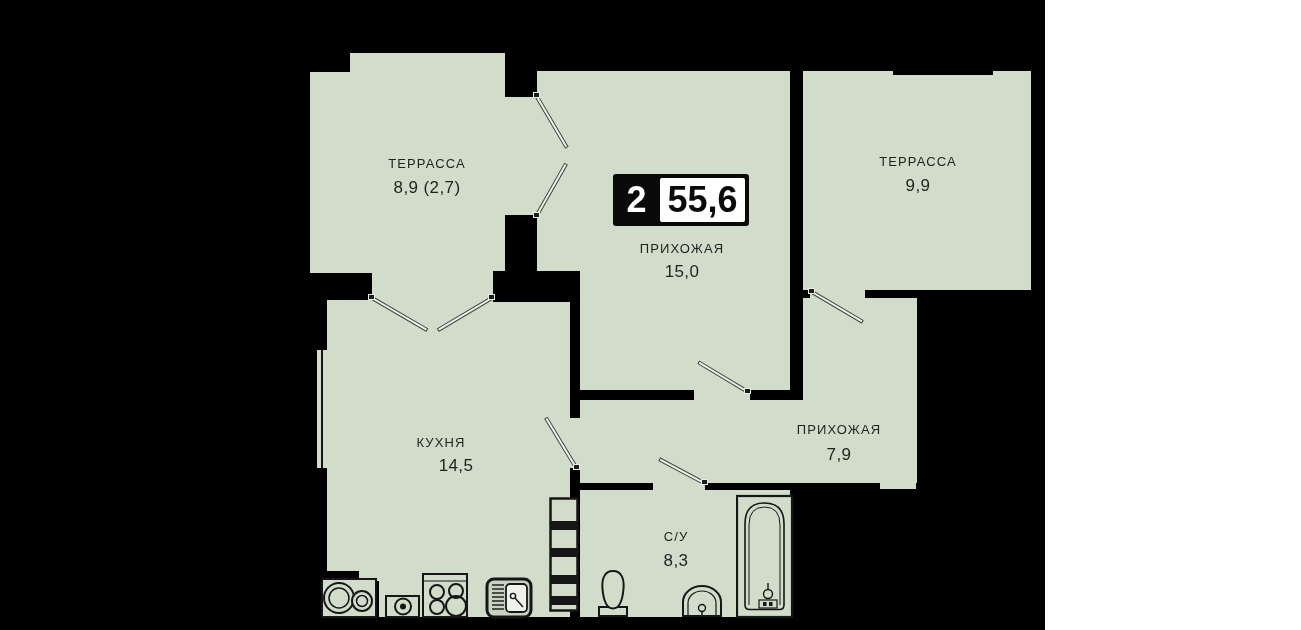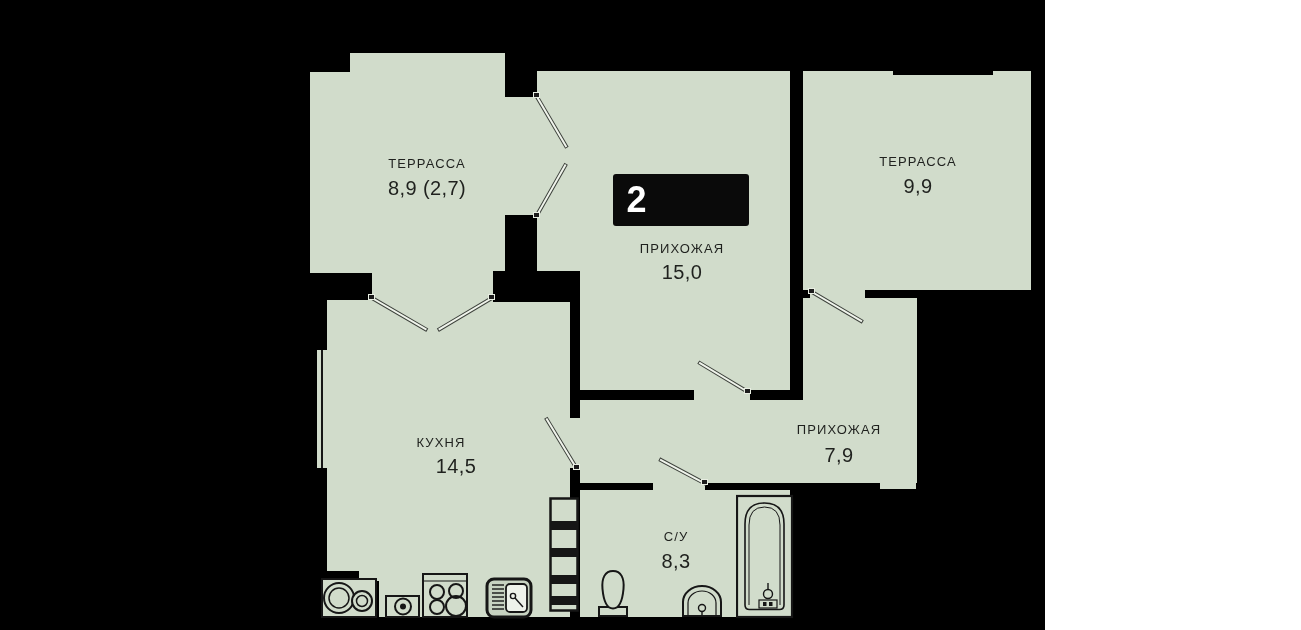--- a/index.html
+++ b/index.html
@@ -8,21 +8,21 @@
   .room{position:absolute;background:#d1dccb;}
   .wall{position:absolute;background:#000;}
   .opening{position:absolute;background:#d1dccb;}
   .window{position:absolute;background:#d1dccb;}
   .winline{position:absolute;background:#161616;}
   .leaf{position:absolute;height:4px;background:#f0f4ec;border:1px solid #3e443c;
         transform-origin:0 50%;box-sizing:border-box;}
   .hinge{position:absolute;width:7px;height:6px;background:#1c1c1c;border:1px solid #e8eee2;box-sizing:border-box;}
   .lbl{position:absolute;transform:translate(-50%,-50%);font-size:13px;letter-spacing:1.1px;
        color:#1f211e;white-space:nowrap;}
-  .num{font-size:20px;letter-spacing:0.4px;}
+  .num{font-size:17px;letter-spacing:0.4px;}
   .fixture{position:absolute;}
   #badge{position:absolute;left:613px;top:174px;width:136px;height:52px;background:#0a0a0a;
          border-radius:3px;display:flex;align-items:center;}
   #badge .count{width:47px;text-align:center;color:#fff;font-size:36px;font-weight:bold;}
   #badge .area-box{flex:1;height:44px;margin-right:4px;background:#fff;border-radius:2px;
          display:flex;align-items:center;justify-content:center;font-size:36px;font-weight:bold;color:#0a0a0a;}
   .white-margin{position:absolute;background:#fff;}
 </style>
 </head>
 <body>
@@ -70,20 +70,21 @@
   <div class="hinge" style="left:533px;top:212px"></div>
   <div class="hinge" style="left:368px;top:294px"></div>
   <div class="hinge" style="left:488px;top:294px"></div>
   <div class="hinge" style="left:744px;top:388px"></div>
   <div class="hinge" style="left:573px;top:464px"></div>
   <div class="hinge" style="left:808px;top:288px"></div>
   <div class="hinge" style="left:701px;top:479px"></div>
 
   <div id="badge">
     <div class="count">2</div>
+    <div class="area-box">55,6</div>
   </div>
 
   <div class="lbl" style="left:427px;top:163px">ТЕРРАССА</div>
   <div class="lbl num" style="left:427px;top:188px">8,9 (2,7)</div>
   <div class="lbl" style="left:682px;top:248px">ПРИХОЖАЯ</div>
   <div class="lbl num" style="left:682px;top:272px">15,0</div>
   <div class="lbl" style="left:918px;top:161px">ТЕРРАССА</div>
   <div class="lbl num" style="left:918px;top:186px">9,9</div>
   <div class="lbl" style="left:441px;top:442px">КУХНЯ</div>
   <div class="lbl num" style="left:456px;top:466px">14,5</div>

